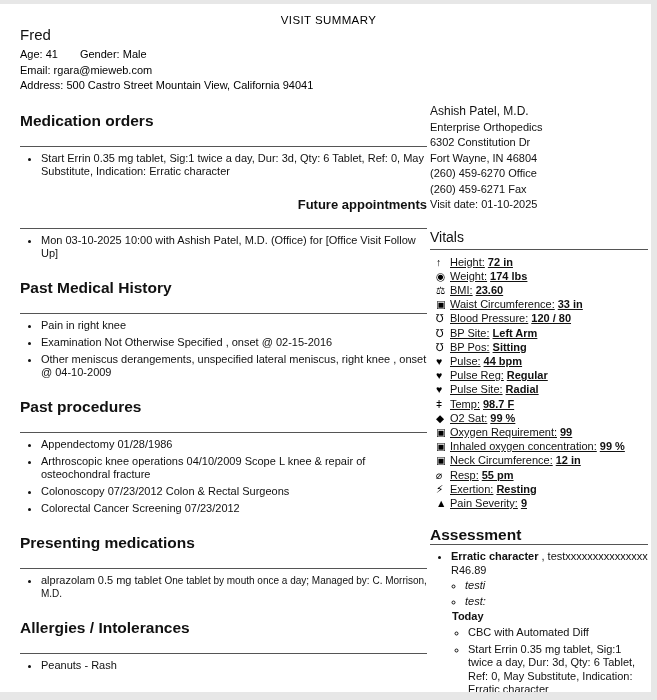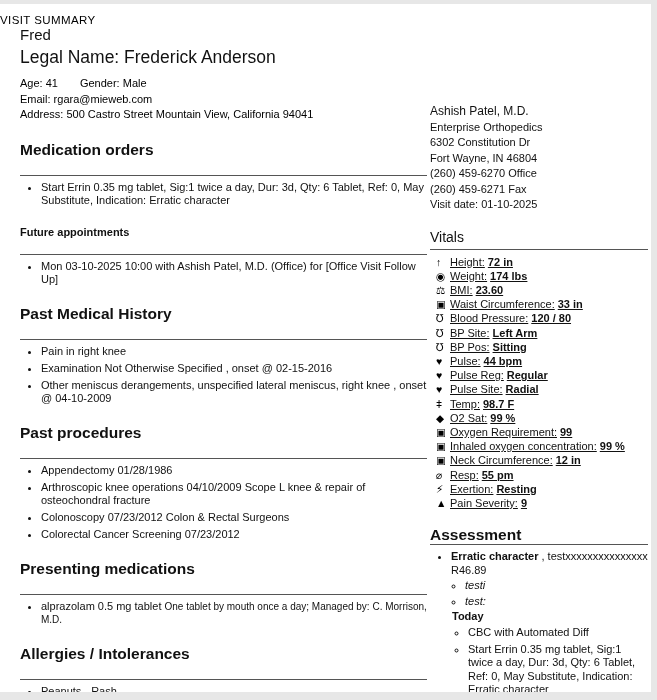--- a/index.html
+++ b/index.html
@@ -7,36 +7,36 @@
     width:657px;height:700px;background:#e7e7e7;
     font-family:"Liberation Sans","DejaVu Sans",sans-serif;
     color:#111;-webkit-font-smoothing:antialiased;
   }
   .page{
     position:relative;width:651px;height:688px;background:#ffffff;
     margin:4px 0 0 0;overflow:hidden;
   }
   
   .visit-title{
-    position:absolute;top:10px;left:0;width:657px;
+    position:absolute;top:10px;left:0;width:657px;text-align:center;
     font-size:11.5px;letter-spacing:.4px;color:#000;
   }
   .col-left{position:absolute;left:20px;top:20px;width:407px;}
   .col-right{position:absolute;left:430px;top:100px;width:218px;}
   .pt-name{font-size:15px;margin:2px 0 4px;}
   .pt-legal{font-size:17.5px;margin:0 0 8px;}
   .pt-line{font-size:11px;line-height:15.5px;color:#000;}
   .pt-gap{display:inline-block;width:22px;}
   
   .sec-h{
     font-weight:bold;border-bottom:1px solid #555;
     padding-bottom:16px;margin:18px 0 4px;
   }
   .h-big{font-size:15.5px;}
-  .h-med{font-size:11px;}
+  .h-med{font-size:13px;text-align:right;}
   ul.bul{margin:5px 0 2px;padding-left:21px;}
   ul.bul li{font-size:11px;line-height:13.5px;margin:0 0 3.5px;}
   .med-sub{font-size:10px;}
   
   .prov-line{font-size:11px;line-height:15.5px;}
   .prov-name{font-size:12px;}
   .r-h-vitals{font-size:14px;font-weight:normal;border-bottom:1px solid #555;
     padding-bottom:4px;margin:16px 0 5px;}
   .r-h{font-size:15.5px;font-weight:bold;border-bottom:1px solid #555;
     margin:16px 0 5px;}
@@ -54,21 +54,20 @@
 </head>
 <body>
 
 <div class="page">
 
   <div class="visit-title">VISIT SUMMARY</div>
 
   <div class="col-left">
 
     <div class="pt-name">Fred</div>
-    <div class="pt-legal">Legal Name: Frederick Anderson</div>
     <div class="pt-line">
       <span>Age: 41</span><span class="pt-gap"></span><span>Gender: Male</span>
     </div>
     <div class="pt-line">Email: rgara@mieweb.com</div>
     <div class="pt-line">Address: 500 Castro Street Mountain View, California 94041</div>
 
     <div class="sec-h h-big">Medication orders</div>
     <ul class="bul">
       <li>Start Errin 0.35 mg tablet, Sig:1 twice a day, Dur: 3d, Qty: 6 Tablet, Ref: 0, May Substitute, Indication: Erratic character</li>
     </ul>

